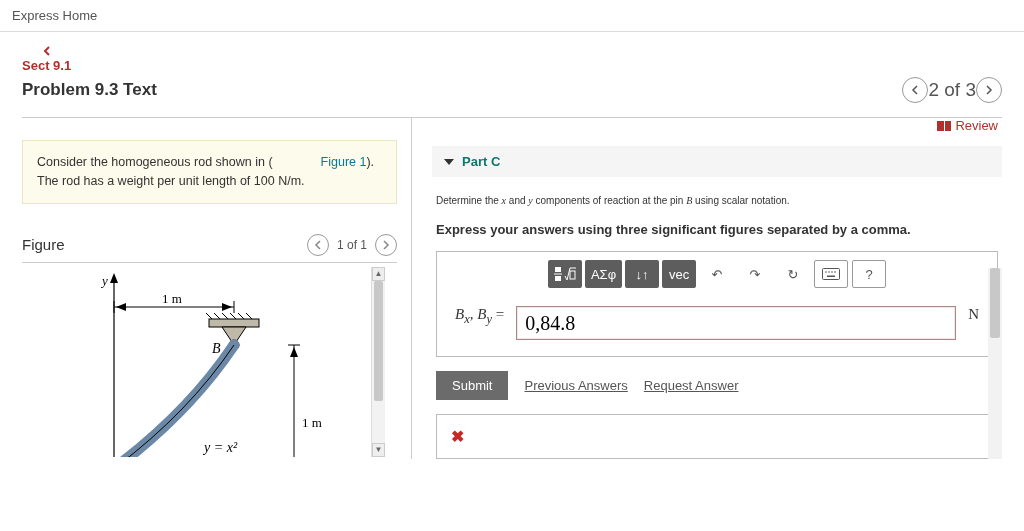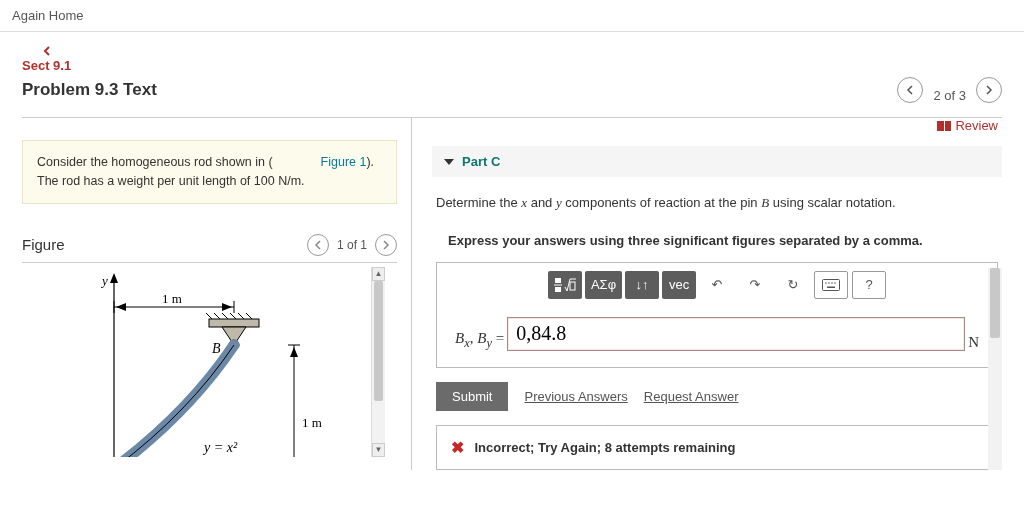--- a/index.html
+++ b/index.html
@@ -3,66 +3,66 @@
 <meta charset="utf-8">
 <style>
 * { box-sizing: border-box; margin: 0; padding: 0; }
 body { font-family: Arial, Helvetica, sans-serif; font-size: 13px; color: #333; background: #fff; width: 1024px; }
 .top-bar { padding: 8px 12px; border-bottom: 1px solid #ddd; color: #555; font-size: 13px; }
 .content { padding: 12px 22px; }
 .back-link { color: #b1302c; font-weight: bold; font-size: 13px; cursor: pointer; display: inline-flex; align-items: center; gap: 2px; flex-direction: column; }
 .back-link svg { width: 10px; height: 10px; }
 .prob-header { display: flex; justify-content: space-between; align-items: center; margin-top: 4px; padding-bottom: 14px; border-bottom: 1px solid #ccc; }
 .prob-title { font-size: 17px; font-weight: bold; color: #333; }
-.nav-group { display: flex; align-items: flex-end; gap: 10px; font-size: 13px; color: #555; }
+.nav-group { display: flex; align-items: center; font-size: 19px; color: #555; }
 .circle-btn { width: 26px; height: 26px; border: 1px solid #999; border-radius: 50%; display: flex; align-items: center; justify-content: center; background: #fff; cursor: pointer; color: #555; }
 .circle-btn svg { width: 10px; height: 10px; }
 .main { display: flex; gap: 0; margin-top: 0; }
 .left-col { width: 390px; padding-right: 14px; border-right: 1px solid #ccc; padding-top: 22px; }
 .right-col { flex: 1; padding-left: 20px; padding-top: 6px; position: relative; }
 .given-box { background: #fdfbec; border: 1px solid #e9e5c5; padding: 12px 14px; font-size: 12.5px; line-height: 1.5; color: #333; margin-bottom: 30px; }
 .fig-link { color: #047b9c; padding-left: 48px; }
 .fig-header { display: flex; justify-content: space-between; align-items: center; padding-bottom: 6px; border-bottom: 1px solid #ccc; margin-bottom: 4px;}
 .fig-title { font-size: 15px; color: #333; }
 .fig-nav { display: flex; align-items: center; gap: 8px; font-size: 12px; color: #555; }
 .fig-area { position: relative; height: 190px; overflow: hidden; border-right: 12px solid transparent;}
 .scroll-track { position:absolute; right:0; top:0; bottom:0; width:14px; background:#f2f2f2; border-left:1px solid #ddd;}
 .scroll-btn { height:14px; background:#eee; display:flex; align-items:center; justify-content:center; font-size:8px; color:#666; border:1px solid #ccc;}
 .scroll-thumb { position:absolute; top:14px; left:2px; right:2px; height:120px; background:#c8c8c8; border-radius:2px;}
 .review { position: absolute; right: 4px; top: 0; color: #b1302c; font-size: 13px; display: flex; align-items: center; gap: 4px; cursor:pointer;}
 .review-icon { width:14px; height:10px; display:flex; gap:1px;}
 .review-icon span{ flex:1; background:#b1302c;}
 .part-header { background: #f5f5f5; padding: 8px 12px; margin-top: 22px; font-weight: bold; font-size: 13px; color: #0f766e; display:flex; align-items:center; gap:8px;}
 .caret-down { width:0;height:0;border-left:5px solid transparent;border-right:5px solid transparent;border-top:6px solid #333;}
-.question-text { margin: 16px 4px 20px; font-size: 13px; line-height: 1.5; }
+.question-text { margin: 16px 4px 14px; font-size: 10px; line-height: 1.5; }
 .italic { font-style: italic; font-family: 'Times New Roman', serif;}
-.bold-instr { font-weight: bold; font-size: 13px; margin: 6px 16px 14px; }
+.bold-instr { font-weight: bold; font-size: 13px; margin: 6px 4px 14px; }
 .answer-box { border: 1px solid #bbb; margin: 0 4px; padding: 0; }
 .toolbar { display:flex; justify-content:center; gap:4px; padding:8px 6px 10px; }
 .tool-btn { background:#5d5d5d; color:#fff; border:none; height:28px; min-width:34px; padding:0 6px; font-size:13px; display:flex; align-items:center; justify-content:center; cursor:pointer; border-radius:2px;}
 .tool-btn.light { background:transparent; color:#555; border:none;}
 .tool-btn.bordered { background:#fff; color:#555; border:1px solid #999;}
 .tool-group-dark { display:flex; gap:3px;}
-.answer-row { display:flex; align-items:flex-end; gap:3px; padding: 8px 18px 16px; }
+.answer-row { display:flex; align-items:flex-start; gap:12px; padding: 8px 18px 16px; }
 .lhs { font-family:'Times New Roman', serif; font-size:15px; }
 .answer-input { flex:1; border:1px solid #a88; background:#fff; font-size:20px; font-family:'Times New Roman',serif; padding:4px 8px; height:34px; box-shadow: 0 0 0 1px rgba(180,100,80,0.15) inset;}
 .unit { font-size:15px; font-family:'Times New Roman',serif;}
 .actions { display:flex; align-items:center; gap:16px; margin:14px 4px; }
 .submit-btn { background:#6b6b6b; color:#fff; border:none; padding:7px 16px; font-size:13px; cursor:pointer;}
 .link-u { color:#555; text-decoration:underline; font-size:13px; cursor:pointer;}
 .feedback { border:1px solid #bbb; margin:10px 4px 0; padding:12px 14px; display:flex; align-items:center; gap:10px; font-weight:bold; font-size:13px;}
 .x-icon { color:#c62828; font-size:16px; font-weight:bold;}
 .fig-svg { display:block; margin: 0 auto;}
 .outer-scroll { position:absolute; right:0; top:150px; bottom:0; width:14px; background:#f2f2f2;}
 .outer-thumb { position:absolute; top:0; left:2px; right:2px; height:70px; background:#c8c8c8; border-radius:2px;}
 </style>
 </head>
 <body>
 
-<div class="top-bar">Again Home</div>
+<div class="top-bar">Express Home</div>
 
 <div class="content">
   <div class="back-link">
     <svg viewBox="0 0 10 10">
         <path d="M7 1 L3 5 L7 9" stroke="#b1302c" stroke-width="2" fill="none"></path>
       </svg>
     <span>Sect 9.1</span>
   </div>
 
   <div class="prob-header">
@@ -207,21 +207,20 @@
       </div>
 
       <div class="actions">
         <button class="submit-btn">Submit</button>
         <span class="link-u">Previous Answers</span>
         <span class="link-u">Request Answer</span>
       </div>
 
       <div class="feedback">
         <span class="x-icon">✖</span>
-        <span>Incorrect; Try Again; 8 attempts remaining</span>
       </div>
 
       <div class="outer-scroll">
         <div class="outer-thumb"></div>
       </div>
     </div>
   </div>
 </div>
 
 </body></html>

